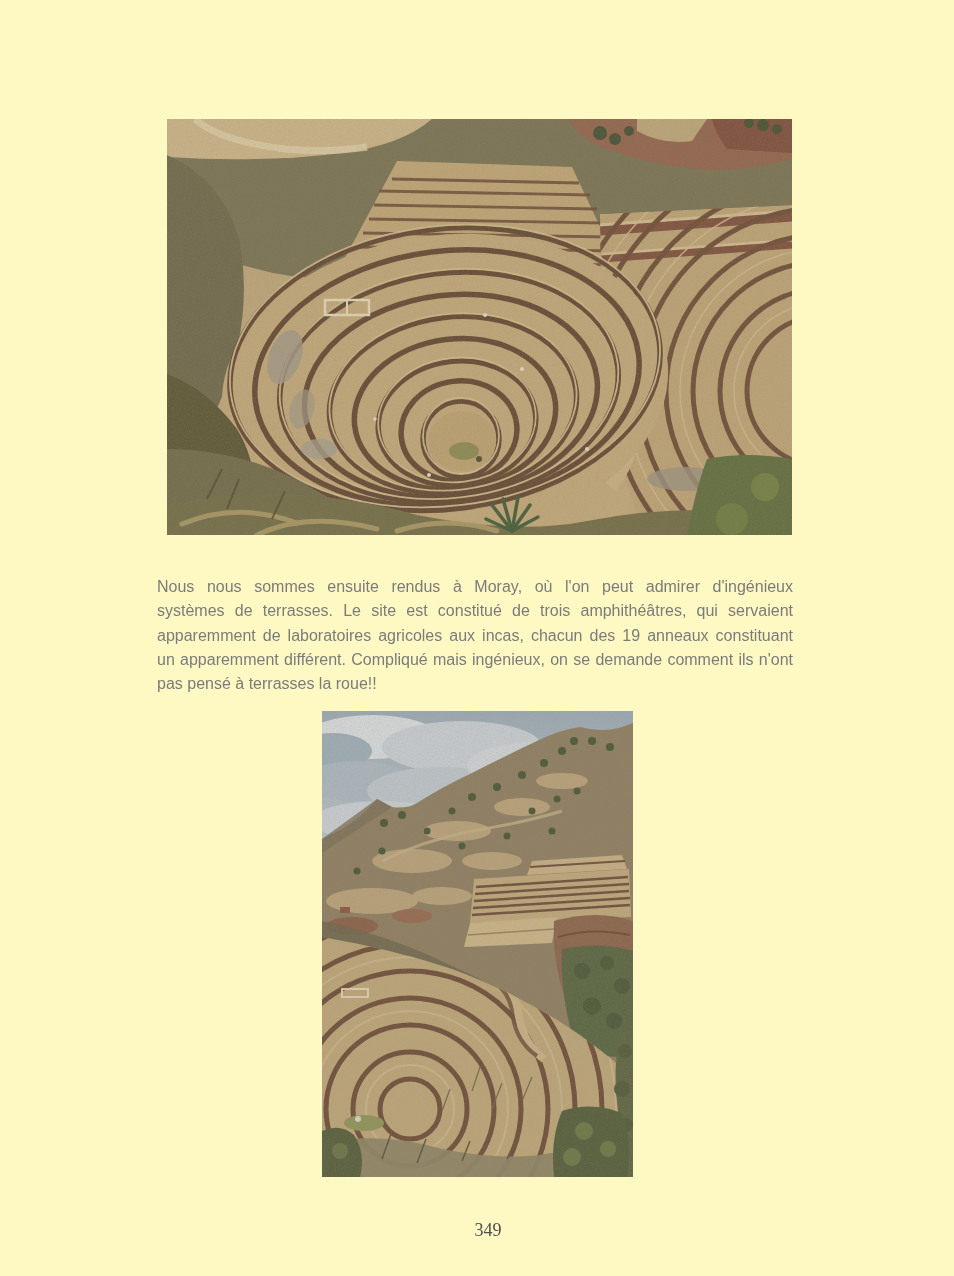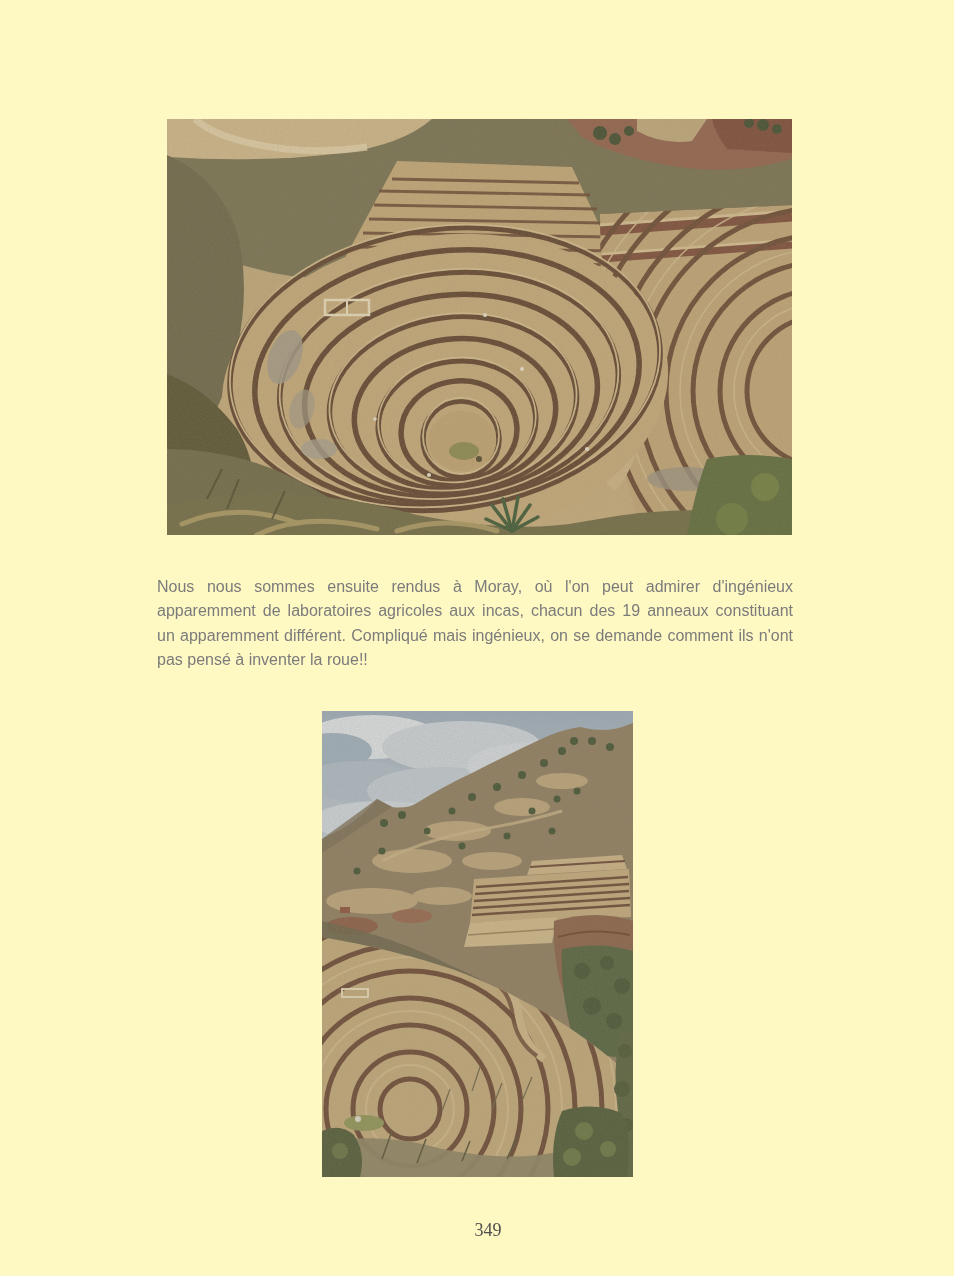--- a/index.html
+++ b/index.html
@@ -170,23 +170,24 @@
               <path d="M345,412 l26,-14"></path>
           </g>
         </g>
         <rect width="625" height="416" filter="url(#grain1)" opacity="0.4"></rect>
       </g>
     </svg>
   </figure>
 
   <div class="paragraph">
     <div class="pline">Nous nous sommes ensuite rendus à Moray, où l'on peut admirer d'ingénieux</div>
+    <div class="pline">systèmes de terrasses. Le site est constitué de trois amphithéâtres, qui servaient</div>
     <div class="pline">apparemment de laboratoires agricoles aux incas, chacun des 19 anneaux constituant</div>
     <div class="pline">un apparemment différent. Compliqué mais ingénieux, on se demande comment ils n'ont</div>
-    <div class="pline pline-last">pas pensé à inventer la roue!!</div>
+    <div class="pline pline-last">pas pensé à terrasses la roue!!</div>
   </div>
 
   <figure class="photo photo-bottom" role="img" aria-label="Photo des terrasses en arcs de Moray à flanc de montagne sous un ciel nuageux">
     <svg viewBox="0 0 311 466" preserveAspectRatio="none" xmlns="http://www.w3.org/2000/svg">
       <defs>
         <linearGradient id="g2sky" x1="0" y1="0" x2="0" y2="1">
           <stop offset="0" stop-color="#9cabb9"></stop>
             <stop offset="1" stop-color="#ccd3d9"></stop>
         </linearGradient>
         <filter id="grain2" x="0" y="0" width="100%" height="100%">

